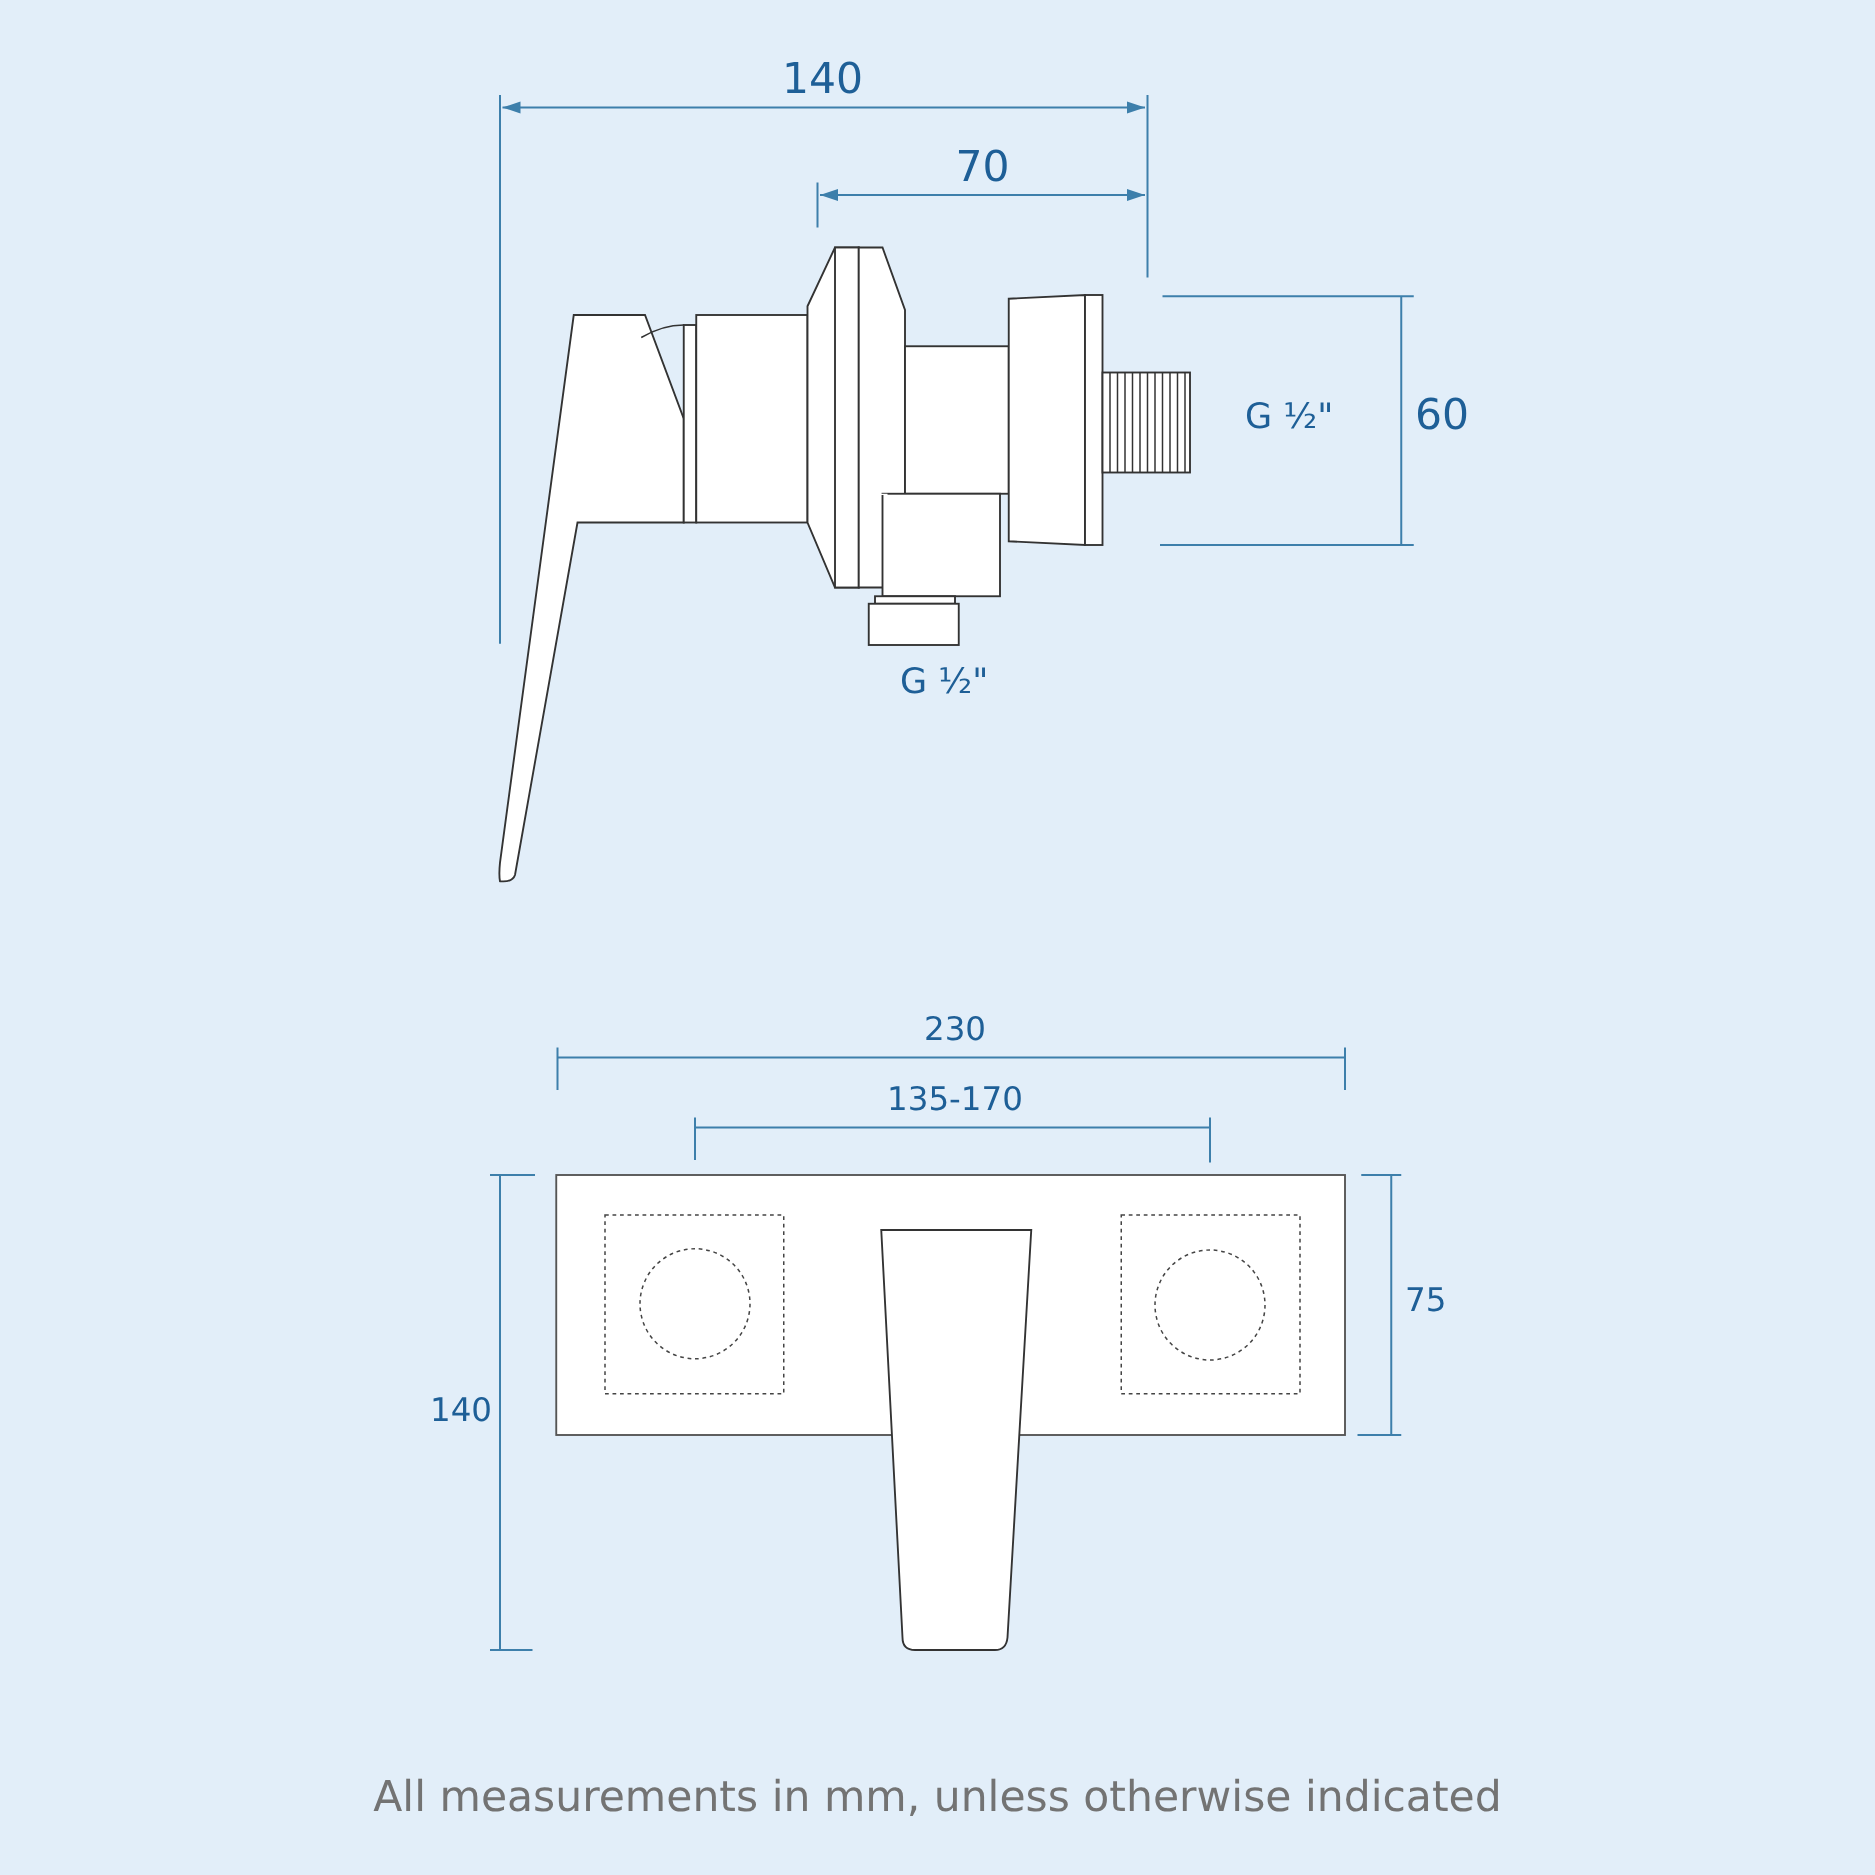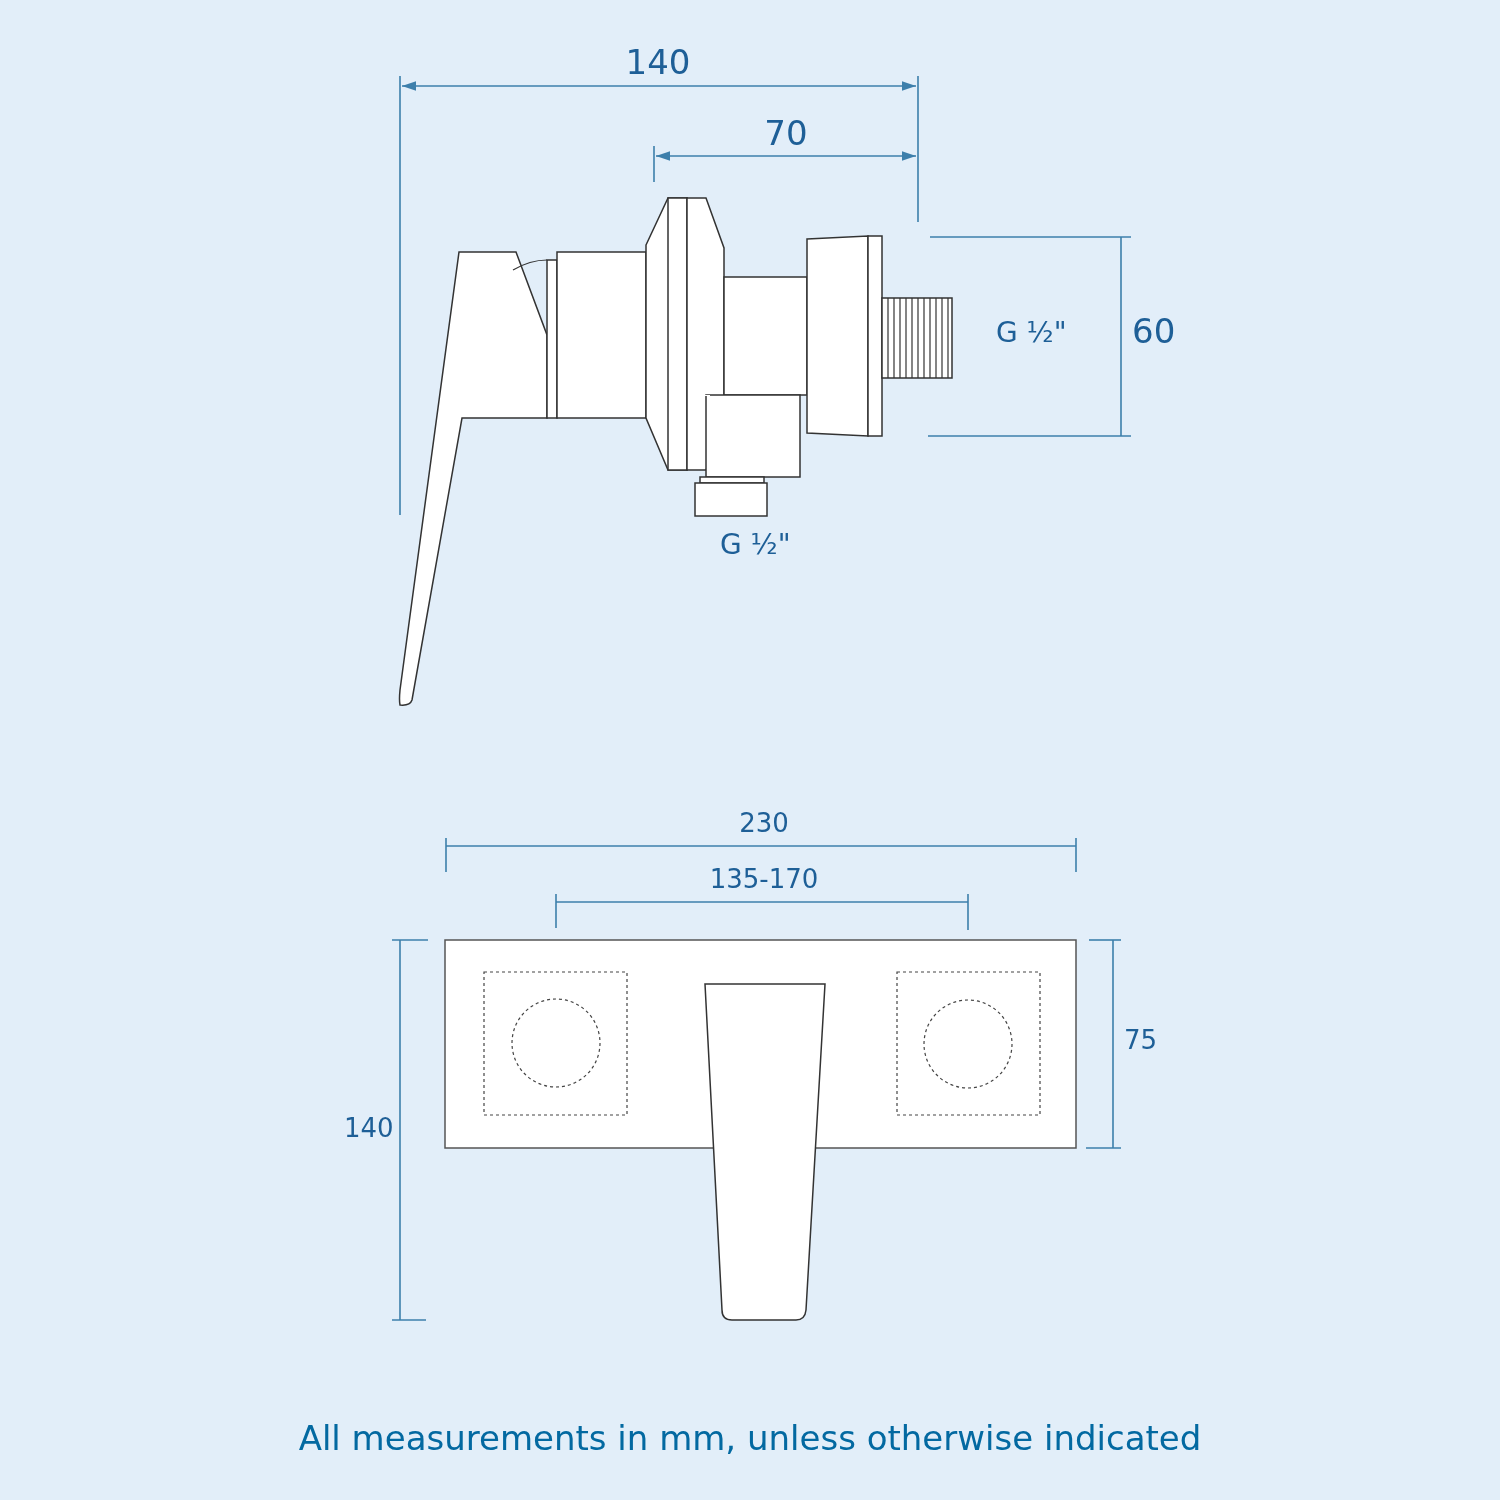--- a/index.html
+++ b/index.html
@@ -3,21 +3,21 @@
 <meta charset="utf-8">
 <style>
   html,body{margin:0;padding:0;}
   body{width:1500px;height:1500px;background:#e2eef9;overflow:hidden;font-family:"DejaVu Sans","Liberation Sans",sans-serif;}
   svg{position:absolute;left:0;top:0;}
   .dim{stroke:#3d7fab;stroke-width:1.6;fill:none;}
   .part{stroke:#333;stroke-width:1.5;fill:#fff;}
   .thin{stroke:#333;stroke-width:1.2;fill:none;}
   .dash{stroke:#444;stroke-width:1.2;fill:none;stroke-dasharray:3 3;}
   .lbl{fill:#1e5f97;font-family:"DejaVu Sans","Liberation Sans",sans-serif;}
-  .note{position:absolute;left:0;top:1418px;width:1500px;text-align:center;color:#0369a1;font-size:34px;font-family:"DejaVu Sans","Liberation Sans",sans-serif;}
+  .note{position:absolute;left:0;top:1418px;width:1500px;text-align:center;color:#737373;font-size:34px;font-family:"DejaVu Sans","Liberation Sans",sans-serif;}
 </style>
 </head>
 <body>
 
 <svg width="1500" height="1500" viewBox="0 0 1500 1500">
   <defs>
     <marker id="arr" markerWidth="10" markerHeight="8" refX="9" refY="4" orient="auto-start-reverse">
       <path d="M0,1 L9,4 L0,7 z" fill="#3d7fab"></path>
     </marker>
   </defs>

